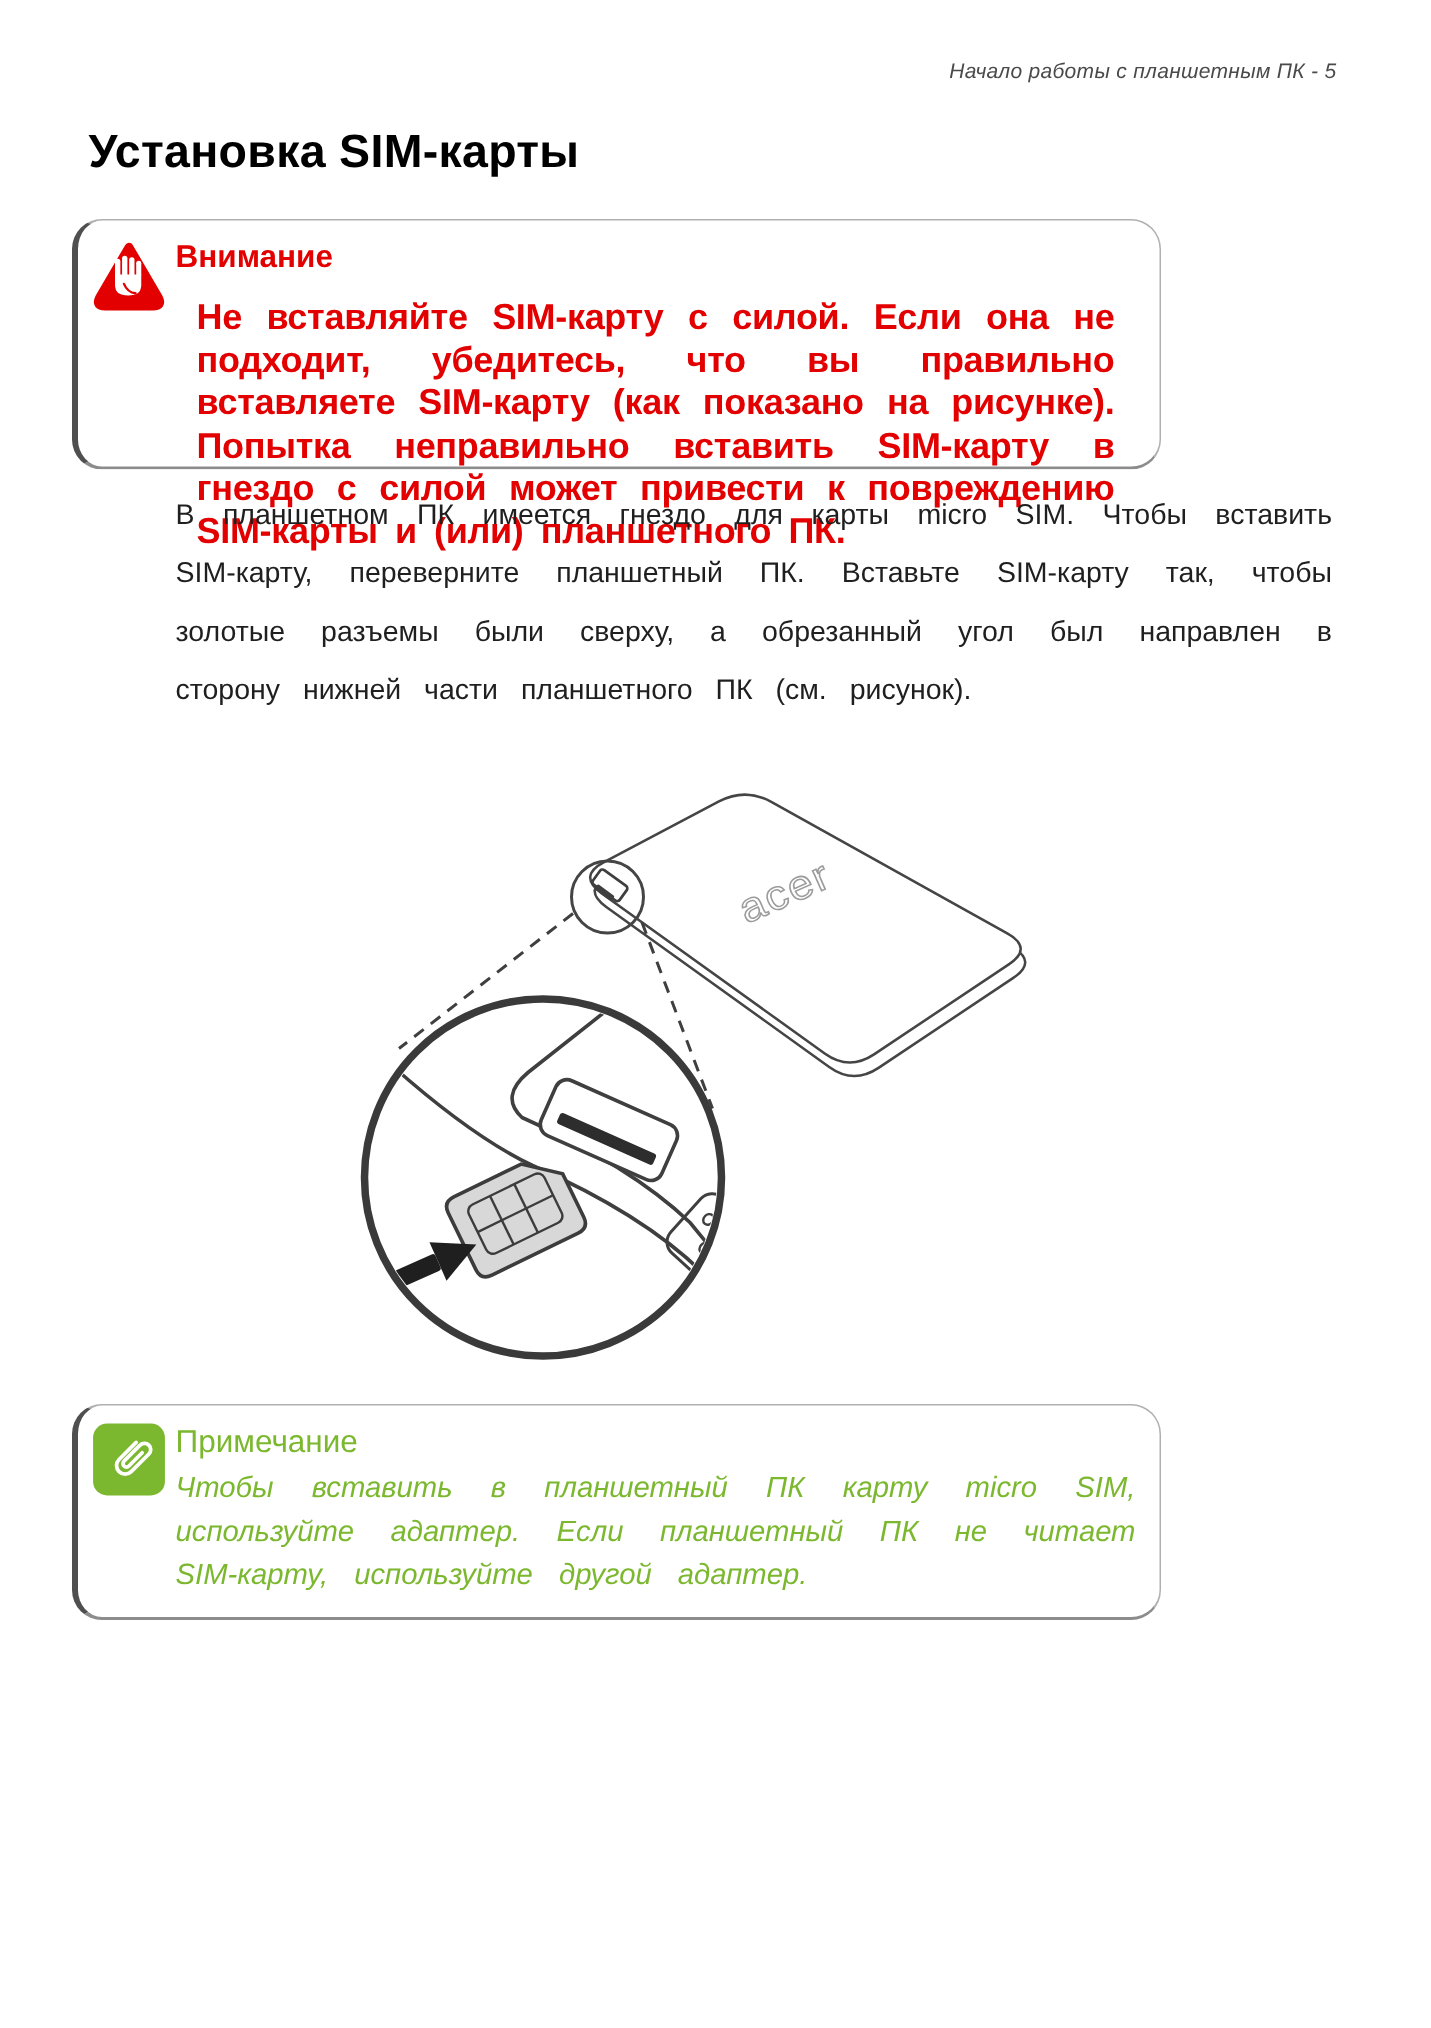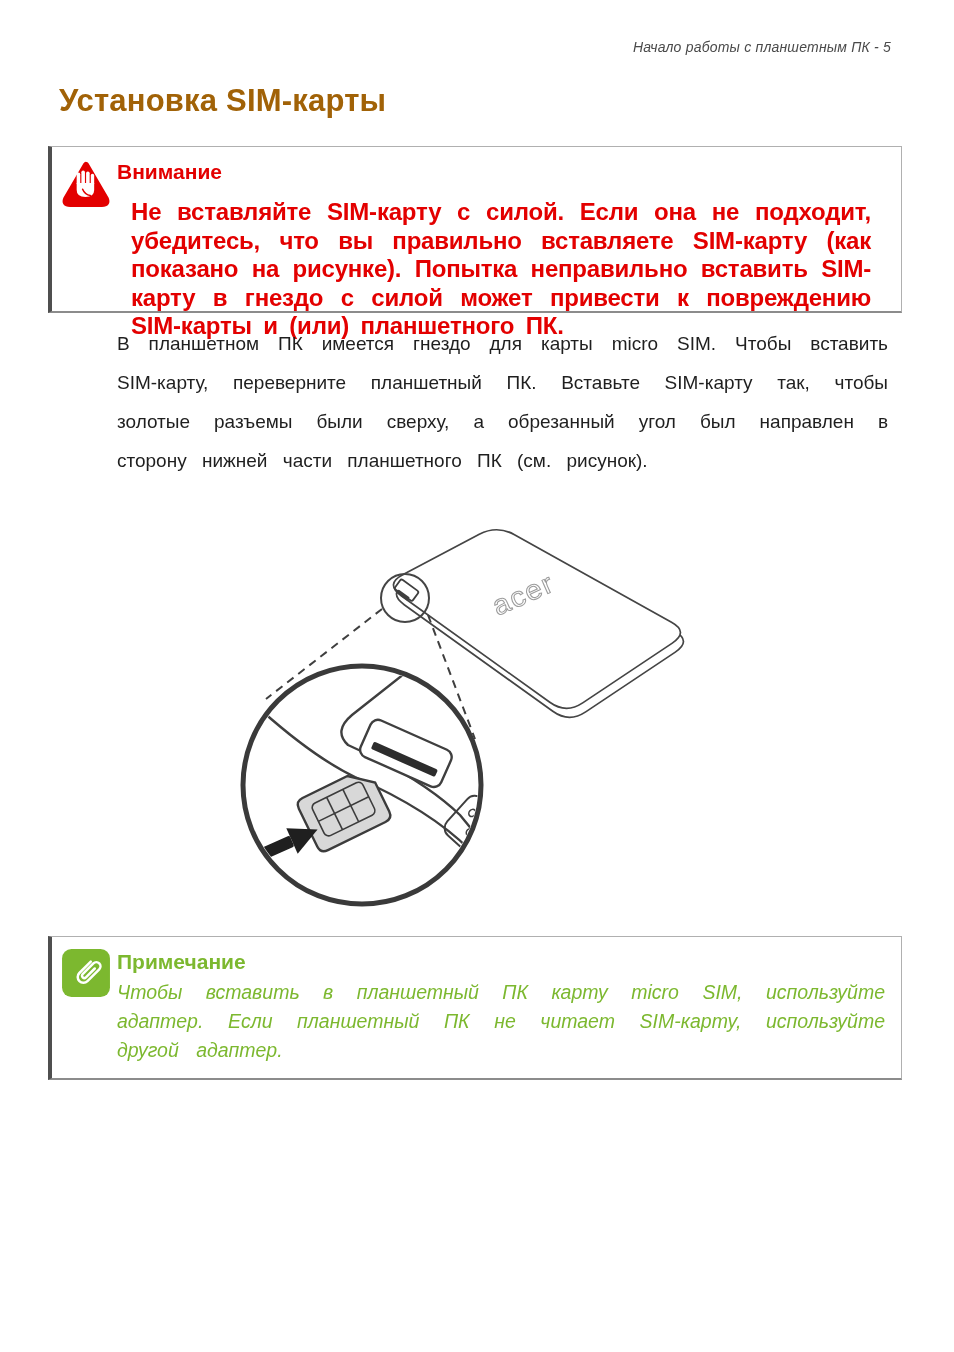--- a/index.html
+++ b/index.html
@@ -6,37 +6,37 @@
   body{
     width:954px;height:1352px;position:relative;background:#ffffff;
     font-family:"Liberation Sans",sans-serif;color:#1f1f1f;overflow:hidden;
   }
   .page-header{
     position:absolute;top:39px;right:63px;
     font-size:14px;font-style:italic;color:#4a4a4a;letter-spacing:.2px;
   }
   .page-title{
     position:absolute;left:59px;top:83px;margin:0;
-    font-size:31px;font-weight:bold;color:#a16207;letter-spacing:.2px;
+    font-size:31px;font-weight:bold;color:#000000;letter-spacing:.2px;
   }
   .callout{
-    position:absolute;left:48px;width:854px;box-sizing:border-box;background:#fff;
+    position:absolute;left:48px;width:726px;box-sizing:border-box;background:#fff;
     border-top:1px solid #b0b0b0;border-right:1px solid #b0b0b0;
-    border-bottom:2px solid #8c8c8c;border-left:4px solid #4f4f4f;
+    border-bottom:2px solid #8c8c8c;border-left:4px solid #4f4f4f;border-radius:20px;
   }
   .warning-box{top:146px;height:167px;}
   .note-box{top:936px;height:144px;}
   .callout .icon-wrap{position:absolute;left:9px;top:11px;width:50px;height:50px;}
   .callout .content{margin-left:65px;margin-right:16px;padding-top:13px;}
   .warning-heading{color:#e30000;font-weight:bold;font-size:21px;margin:0 0 3px 0;}
   .warning-text{
     color:#e30000;font-weight:bold;font-size:24px;line-height:28.5px;
     text-align:justify;word-spacing:5px;letter-spacing:-.2px;margin:14px;
   }
-  .note-heading{color:#7cb82f;font-weight:bold;font-size:21px;margin:0 0 4px 0;}
+  .note-heading{color:#7cb82f;font-weight:normal;font-size:21px;margin:0 0 4px 0;}
   .note-text{
     color:#7cb82f;font-style:italic;font-size:19.5px;line-height:29px;
     text-align:justify;word-spacing:12px;margin:0;
   }
   .intro-paragraph{
     position:absolute;left:117px;top:324px;width:771px;margin:0;
     font-size:19px;line-height:39px;text-align:justify;word-spacing:10px;color:#1f1f1f;
   }
   .figure{position:absolute;left:0;top:515px;width:954px;height:425px;}
   .figure svg{display:block;}

